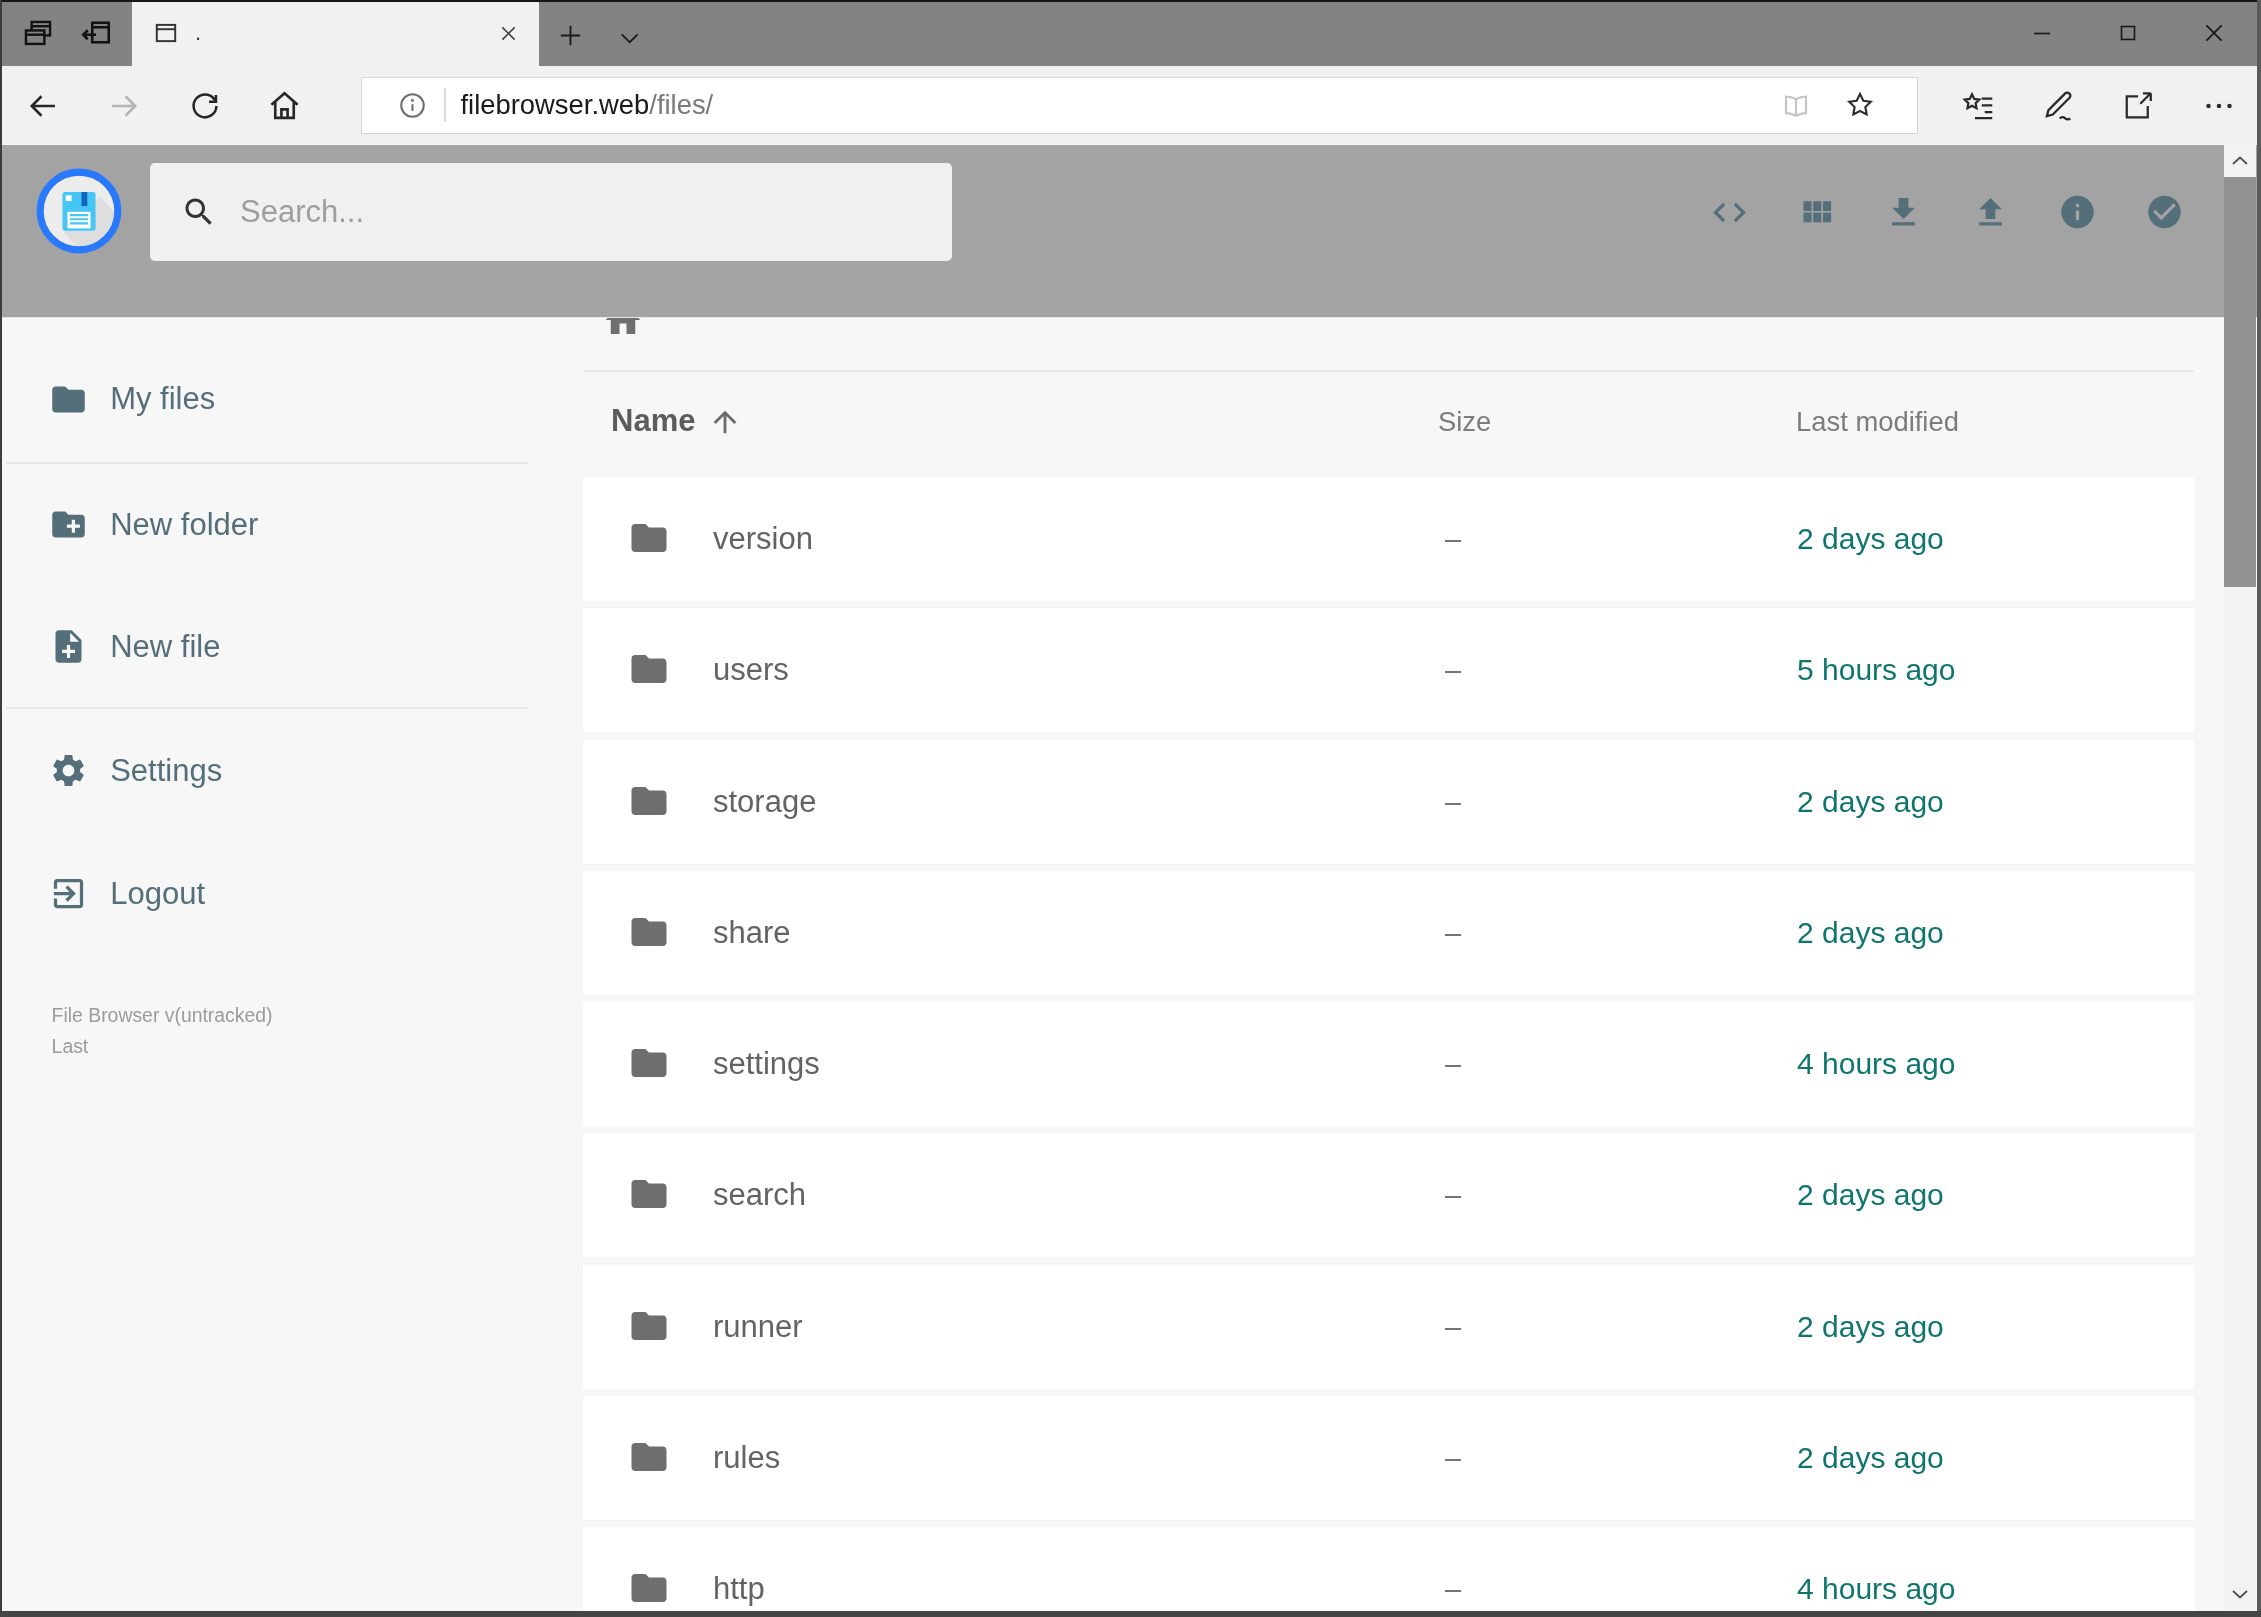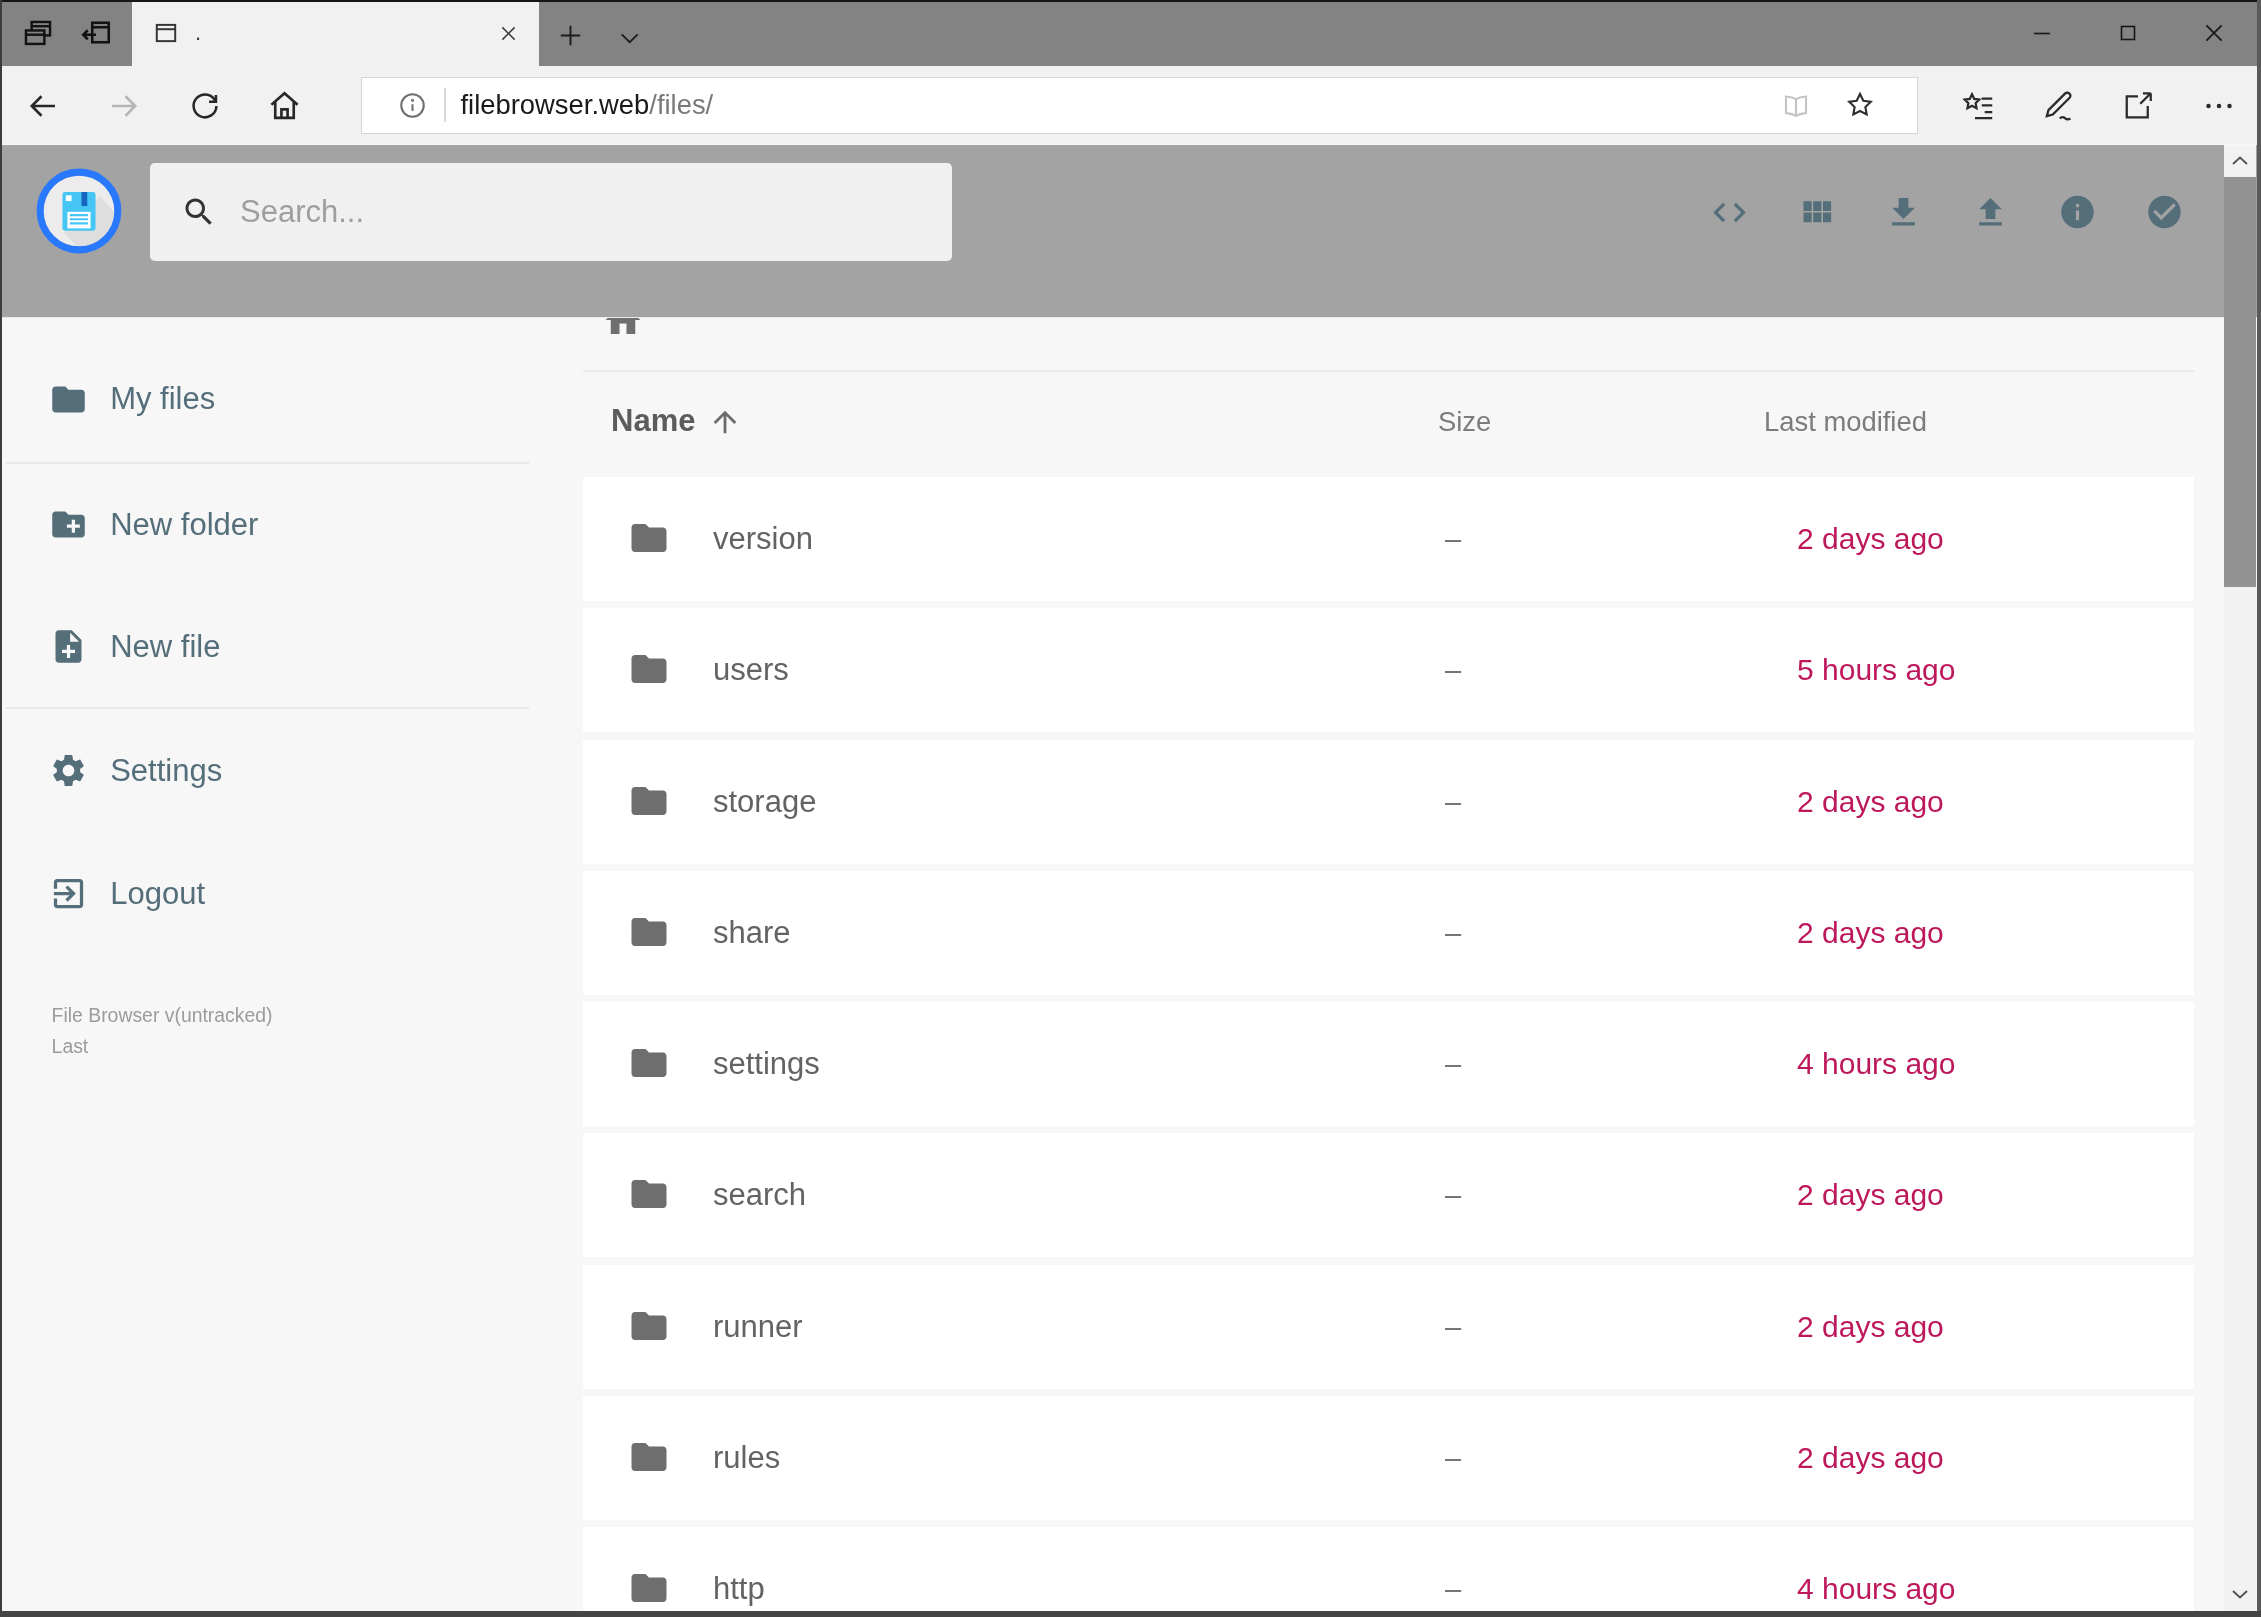--- a/index.html
+++ b/index.html
@@ -54,27 +54,27 @@
   .sb-label{margin-left:22.6px;font-size:31px;color:#546e7a;}
   .sb-div{position:absolute;left:4.8px;width:523px;height:1.6px;background:#e7e7e7;}
   .sb-meta{position:absolute;left:50px;font-size:19.4px;color:#9b9b9b;}
 
   .content{position:absolute;left:583px;top:0;width:1611px;height:1337px;overflow:hidden;}
   .crumb-home{position:absolute;left:19.4px;top:19.4px;width:42px;height:42px;cursor:pointer;}
   .crumb-div{position:absolute;left:0;top:90px;width:100%;height:1.6px;background:#eaeaea;}
   .col{position:absolute;font-size:27.4px;color:#7c7c7c;cursor:pointer;}
   .col-name{left:28px;top:123px;font-size:31px;font-weight:bold;color:#5c5c5c;display:flex;align-items:flex-end;gap:13px;}
   .col-size{left:855px;top:126px;}
-  .col-mod{left:1181px;top:126px;}
+  .col-mod{left:1213px;top:126px;}
   .file-list{position:absolute;left:0;top:197px;width:1611px;}
   .file-row{position:relative;width:1611px;height:124px;margin-bottom:7.3px;background:#ffffff;cursor:pointer;}
   .row-folder{position:absolute;left:45px;top:40px;}
   .file-name{position:absolute;left:130px;top:0;line-height:124px;font-size:31px;color:#636363;}
   .file-size{position:absolute;left:862px;top:0;line-height:124px;font-size:29px;color:#757575;}
-  .file-mod{position:absolute;left:1214px;top:0;line-height:124px;font-size:30px;color:#be185d;}
+  .file-mod{position:absolute;left:1214px;top:0;line-height:124px;font-size:30px;color:#0f766e;}
 
   
   .scrollbar{position:absolute;left:2224px;top:145px;width:32px;height:1468px;background:#f2f2f2;z-index:30;}
   .sb-arrow{position:absolute;left:0;width:32px;height:31px;display:flex;align-items:center;justify-content:center;cursor:pointer;}
   .sb-thumb{position:absolute;left:0;top:32px;width:32px;height:410px;background:#929292;cursor:grab;}
 </style>
 </head>
 <body>
 
 <div id="window">

